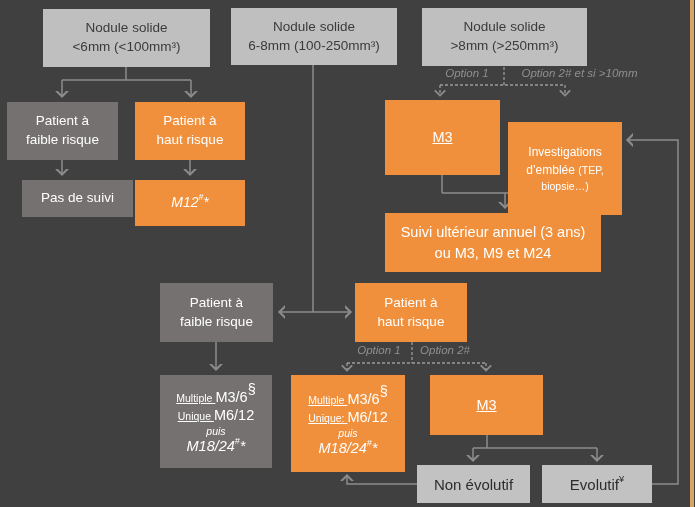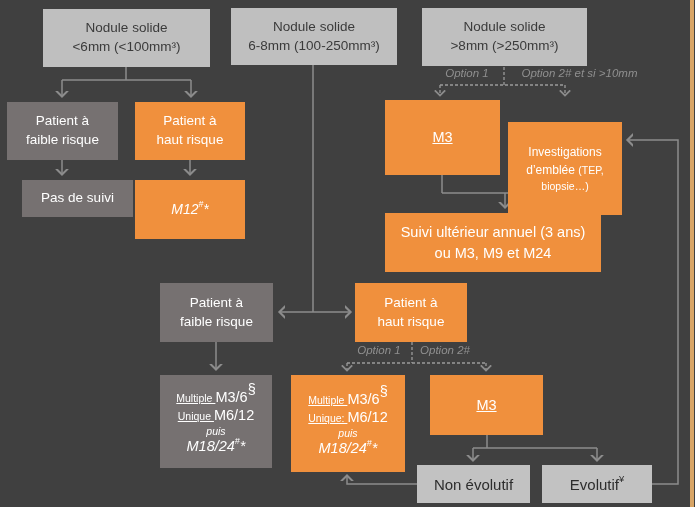--- a/index.html
+++ b/index.html
@@ -102,21 +102,21 @@
     <div>Patient à</div>
     <div>faible risque</div>
   </div>
   <div class="node orange" style="left:135px;top:102px;width:110px;height:58px;">
     <div>Patient à</div>
     <div>haut risque</div>
   </div>
   <div class="node gray-dark" style="left:7px;top:180px;width:111px;height:37px;margin-left:15px;">
     <div>Pas de suivi</div>
   </div>
-  <div class="node orange" style="left:135px;top:180px;width:110px;height:59px;">
+  <div class="node orange" style="left:135px;top:180px;width:110px;height:46px;">
     <div class="m12-label"><span>M12</span><sup>#</sup><span>*</span></div>
   </div>
 
   <div class="node orange" style="left:385px;top:100px;width:115px;height:75px;">
     <div class="m3-label">M3</div>
   </div>
   <div class="node orange" style="left:508px;top:102px;width:114px;height:93px;margin-top:20px;">
     <div class="inv-line1">Investigations</div>
     <div class="inv-line1"><span>d’emblée </span><span class="inv-small">(TEP,</span></div>
     <div class="inv-small">biopsie…)</div>

